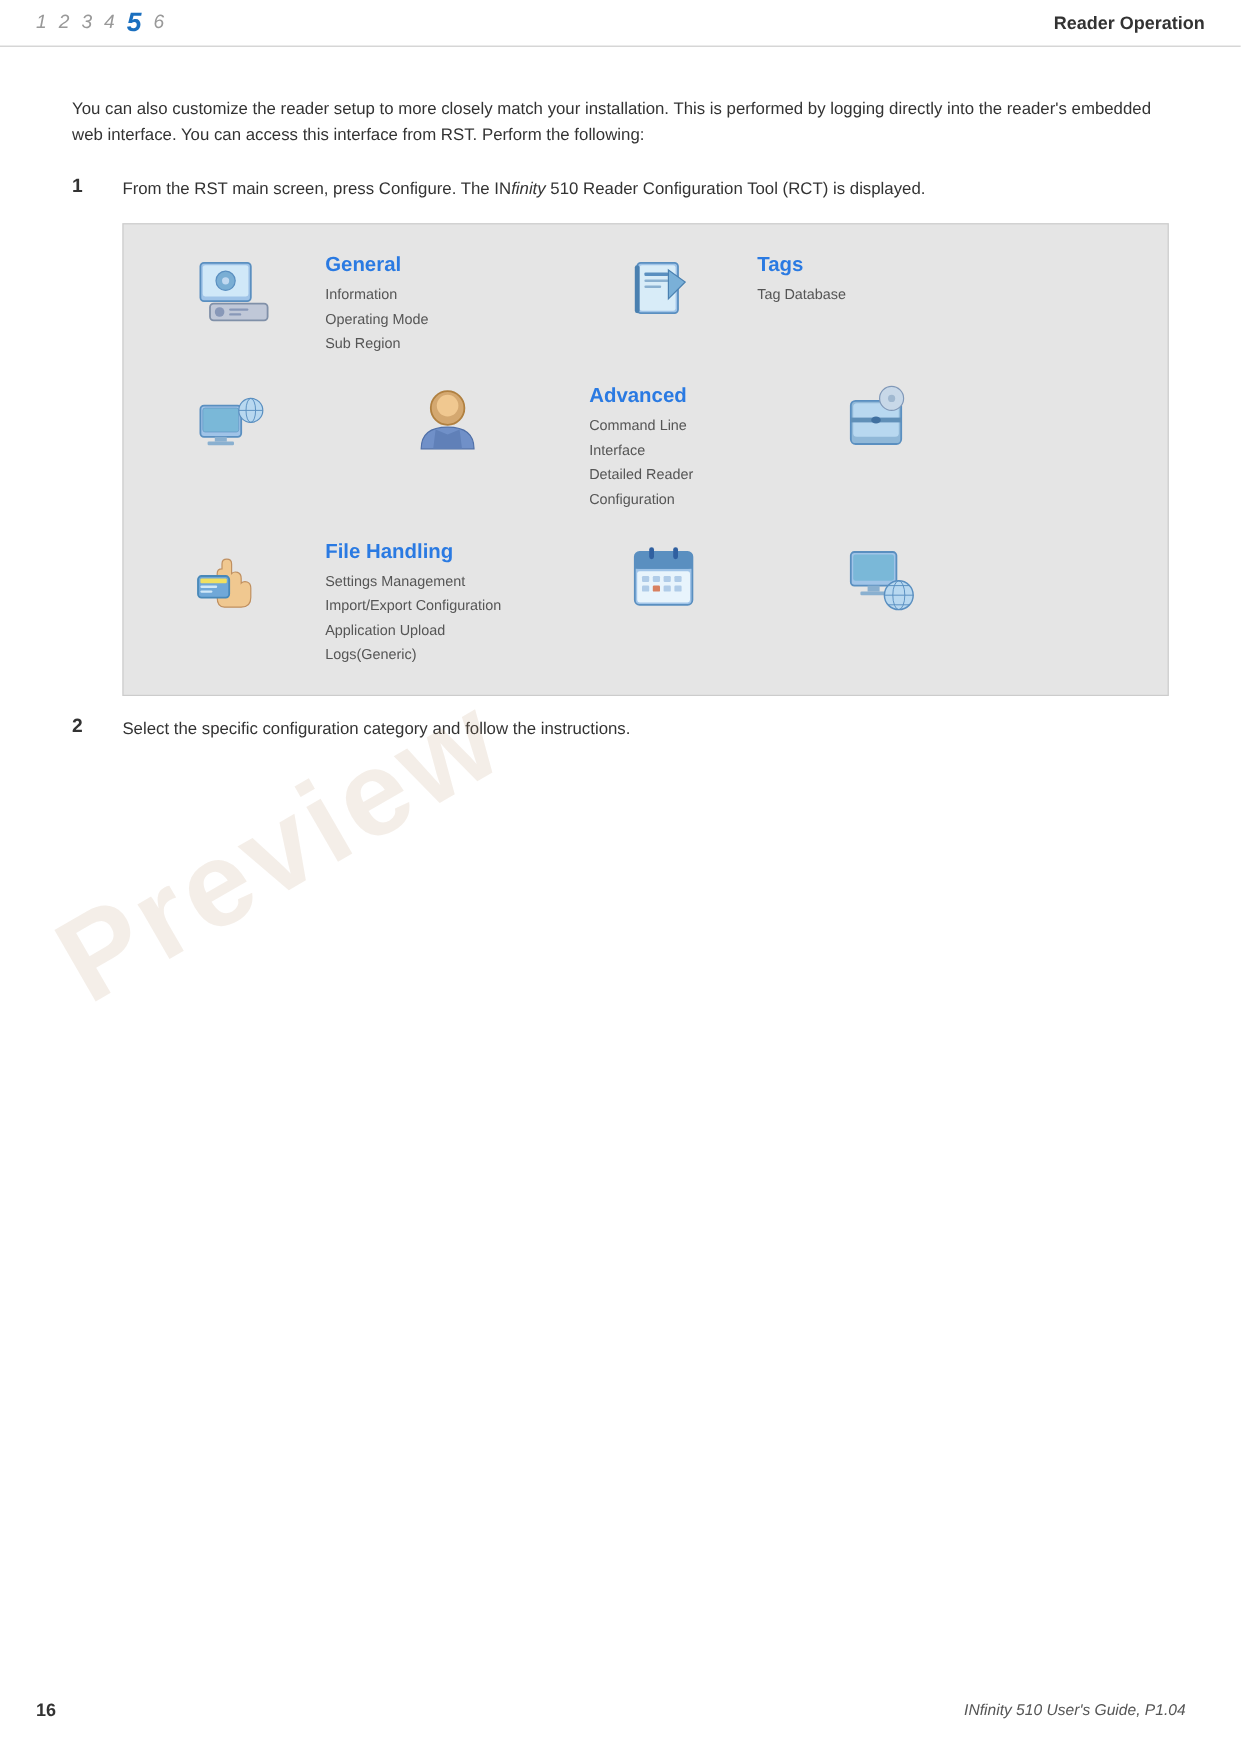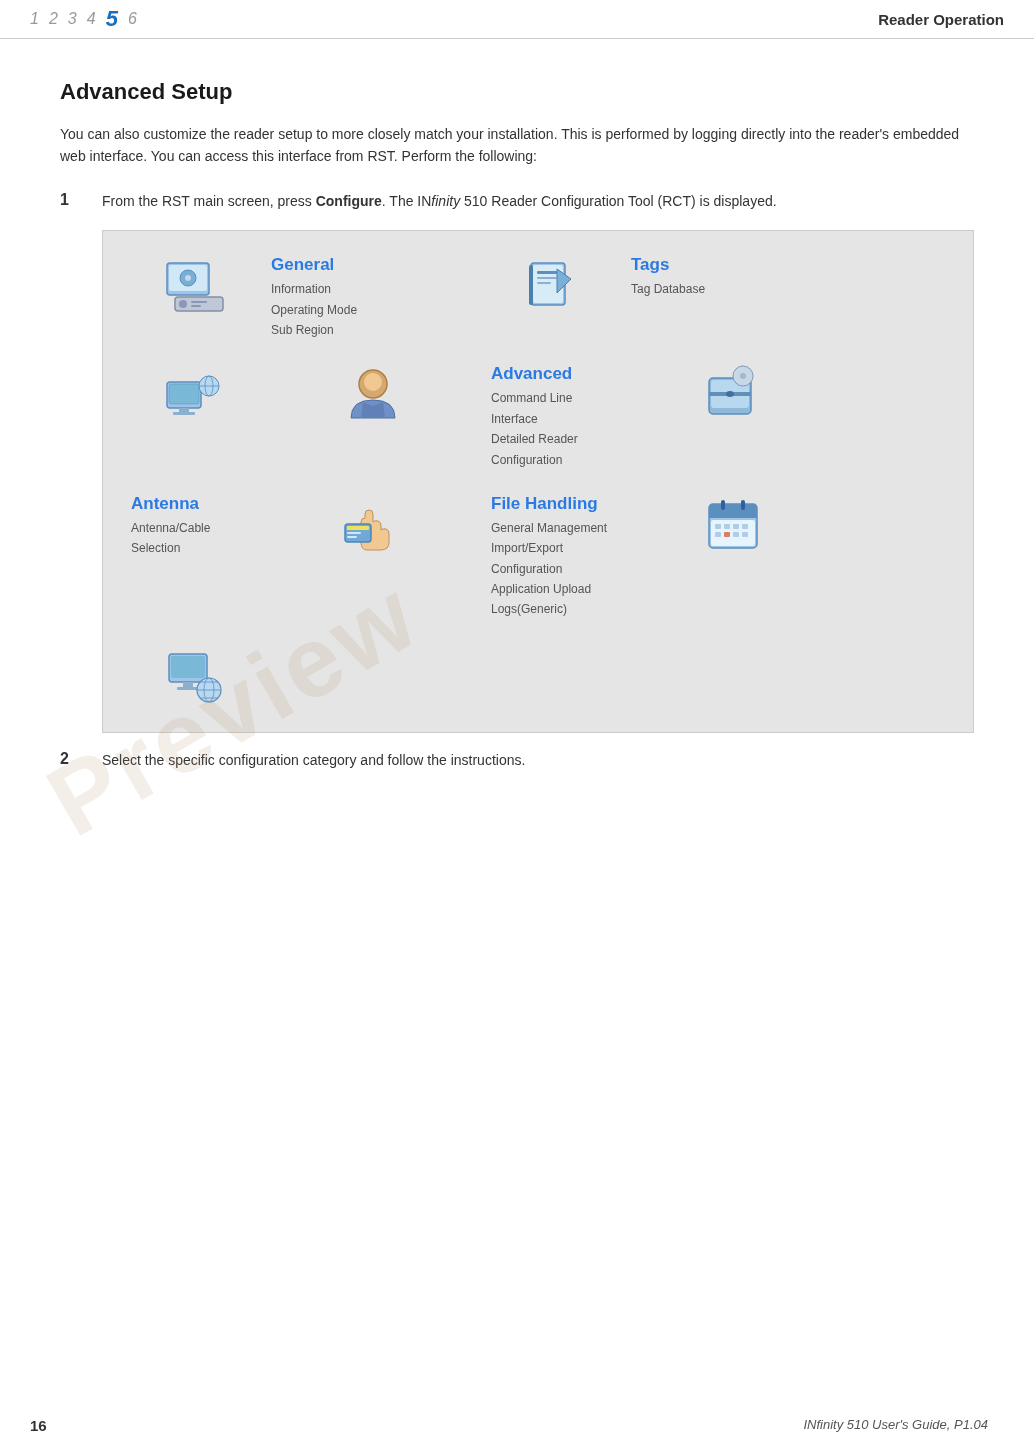--- a/index.html
+++ b/index.html
@@ -73,21 +73,21 @@
       color: #333;
       min-width: 24px;
       margin-top: 1px;
     }
     .step-text {
       font-size: 14px;
       color: #333;
       line-height: 1.6;
     }
     .step-text .bold {
-      font-weight: bold;
+      font-weight: normal;
       text-align: right;
     }
     .step-text .italic {
       font-style: italic;
     }
 
     
     .rct-box {
       border: 1px solid #ccc;
       background: #e5e5e5;
@@ -185,21 +185,20 @@
     <span class="nav-num active">5</span>
     <span class="nav-num">6</span>
   </div>
   <div class="header-title">Reader Operation</div>
 </div>
 
 <div class="watermark">Preview</div>
 
 <div class="content">
 
-  <div class="page-title">Advanced Setup</div>
 
   <div class="intro-text">You can also customize the reader setup to more closely match your installation. This is performed by logging directly into the reader's embedded web interface. You can access this interface from RST. Perform the following:</div>
 
   <div class="step-container">
     <div class="step-num">1</div>
     <div class="step-text">
       From the RST main screen, press <span class="bold">Configure</span>. The IN<span class="italic">finity</span> 510 Reader Configuration Tool (RCT) is displayed.
     </div>
   </div>
 
@@ -278,40 +277,36 @@
       <svg viewBox="0 0 64 64" width="60" height="60" xmlns="http://www.w3.org/2000/svg">
         <rect x="8" y="14" width="42" height="36" rx="4" fill="#90b8d8" stroke="#5a8fc0" stroke-width="1.5"></rect>
         <rect x="10" y="16" width="38" height="28" rx="3" fill="#b8d8f0"></rect>
         <rect x="8" y="28" width="42" height="4" fill="#6090b8"></rect>
         <ellipse cx="29" cy="30" rx="4" ry="3" fill="#4070a0"></ellipse>
 
         <ellipse cx="42" cy="12" rx="10" ry="10" fill="#c8d8e8" stroke="#8098b8" stroke-width="1"></ellipse>
         <ellipse cx="42" cy="12" rx="3" ry="3" fill="#a0b8d0"></ellipse>
       </svg>
     </div>
-    <div class="rct-section">
-      <div class="rct-section-title">Antenna</div>
-      <span class="rct-section-item">Antenna/Cable Selection</span>
-    </div>
 
     <div class="rct-icon">
 
       <svg viewBox="0 0 64 64" width="60" height="60" xmlns="http://www.w3.org/2000/svg">
 
         <path d="M20 48 L20 28 Q20 24 24 24 L24 20 Q24 16 28 16 Q32 16 32 20 L32 28 Q34 26 37 27 Q40 28 40 32 L40 36 Q42 34 45 35 Q48 36 48 40 L48 48 Q48 56 40 56 L26 56 Q20 56 20 48 Z" fill="#f0c890" stroke="#c09060" stroke-width="1"></path>
 
         <rect x="4" y="30" width="26" height="18" rx="3" fill="#70a8d8" stroke="#4888b8" stroke-width="1.5"></rect>
         <rect x="6" y="32" width="22" height="4" rx="1" fill="#f0e060"></rect>
         <rect x="6" y="38" width="14" height="2" rx="1" fill="#d0e8f8"></rect>
         <rect x="6" y="42" width="10" height="2" rx="1" fill="#d0e8f8"></rect>
       </svg>
     </div>
     <div class="rct-section">
       <div class="rct-section-title">File Handling</div>
-      <span class="rct-section-item">General Management</span>
+      <span class="rct-section-item">Settings Management</span>
       <span class="rct-section-item">Import/Export Configuration</span>
       <span class="rct-section-item">Application Upload</span>
       <span class="rct-section-item">Logs(Generic)</span>
     </div>
 
     <div class="rct-icon">
 
       <svg viewBox="0 0 64 64" width="60" height="60" xmlns="http://www.w3.org/2000/svg">
         <rect x="8" y="10" width="48" height="44" rx="4" fill="#a0c4e8" stroke="#5a8fc0" stroke-width="1.5"></rect>
         <rect x="8" y="10" width="48" height="14" rx="4" fill="#5a8fc0"></rect>

